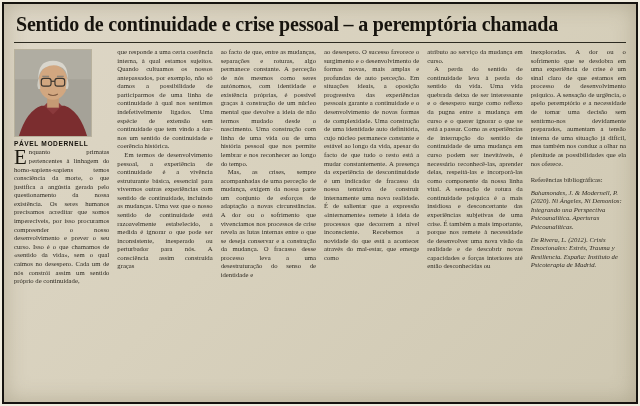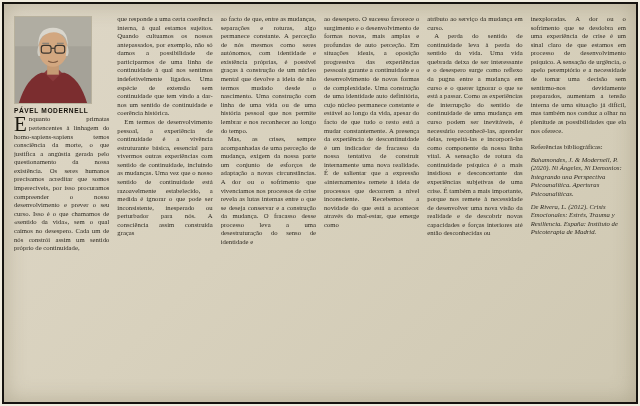--- a/index.html
+++ b/index.html
@@ -54,20 +54,21 @@
   .ref{
     font-style:italic;margin-top:4px !important;
     text-align:left;text-indent:0;
   }
 </style>
 </head>
 <body>
 
 <div class="scan">
 
+  <h1 class="headline">Sentido de continuidade e crise pessoal – a peremptória chamada</h1>
 
   <div class="cols">
 
     <div class="col">
       <svg class="photo" viewBox="0 0 78 88" preserveAspectRatio="none" aria-hidden="true">
         <rect width="78" height="88" fill="#a5a298"></rect>
         <rect width="78" height="30" fill="#b0ada2"></rect>
         <path d="M4 88 Q12 62 27 57 L51 57 Q66 62 74 88 Z" fill="#7b2d2f"></path>
         <path d="M30 57 L39 66 L48 57 L45 54 L33 54 Z" fill="#8a3a3c"></path>
         <rect x="33" y="46" width="12" height="13" fill="#c59a74"></rect>

